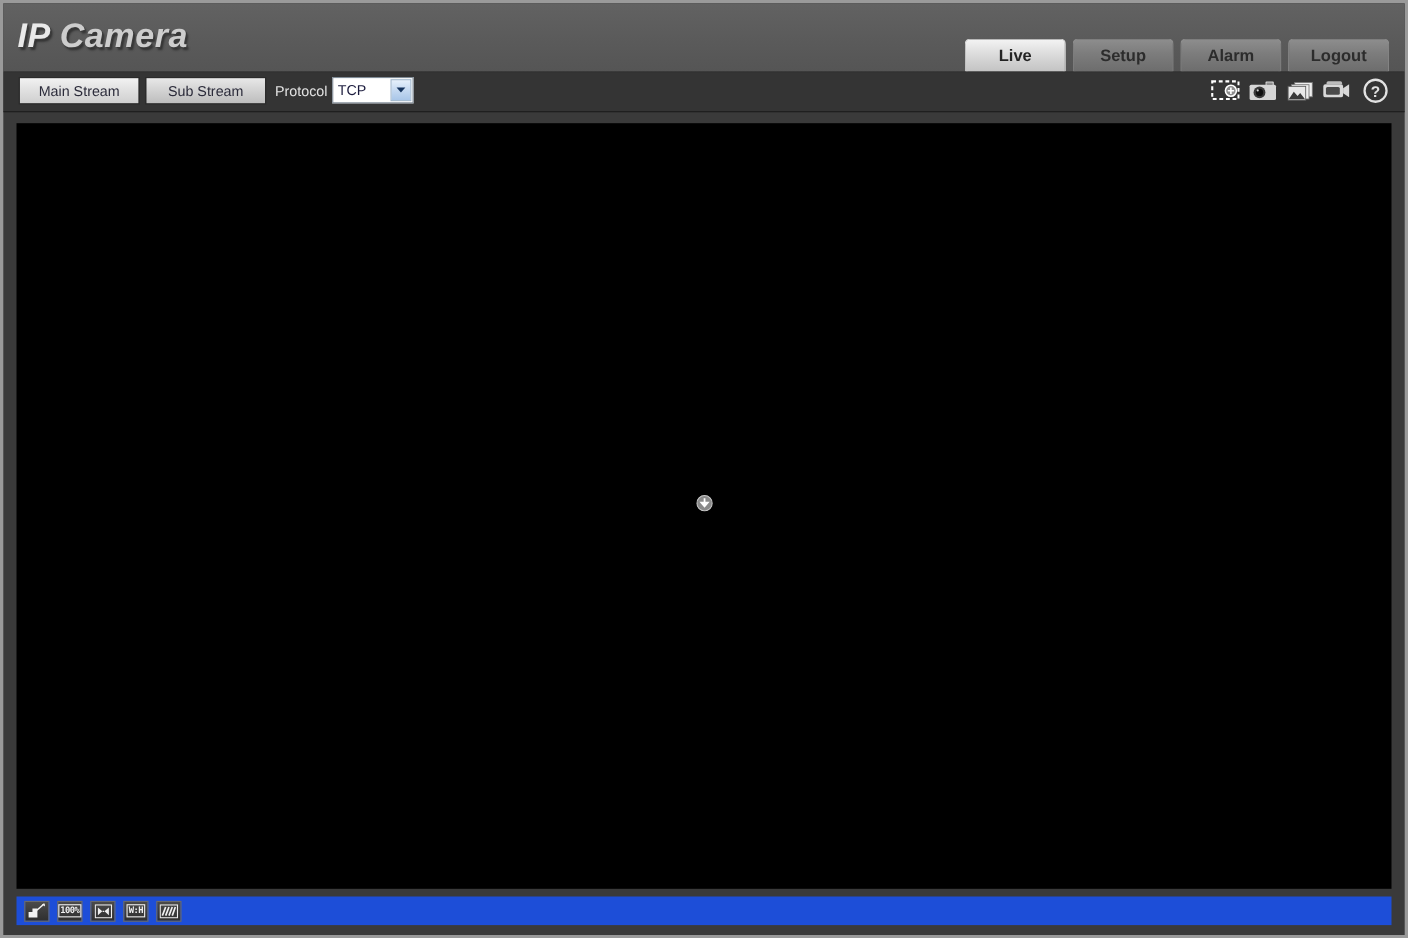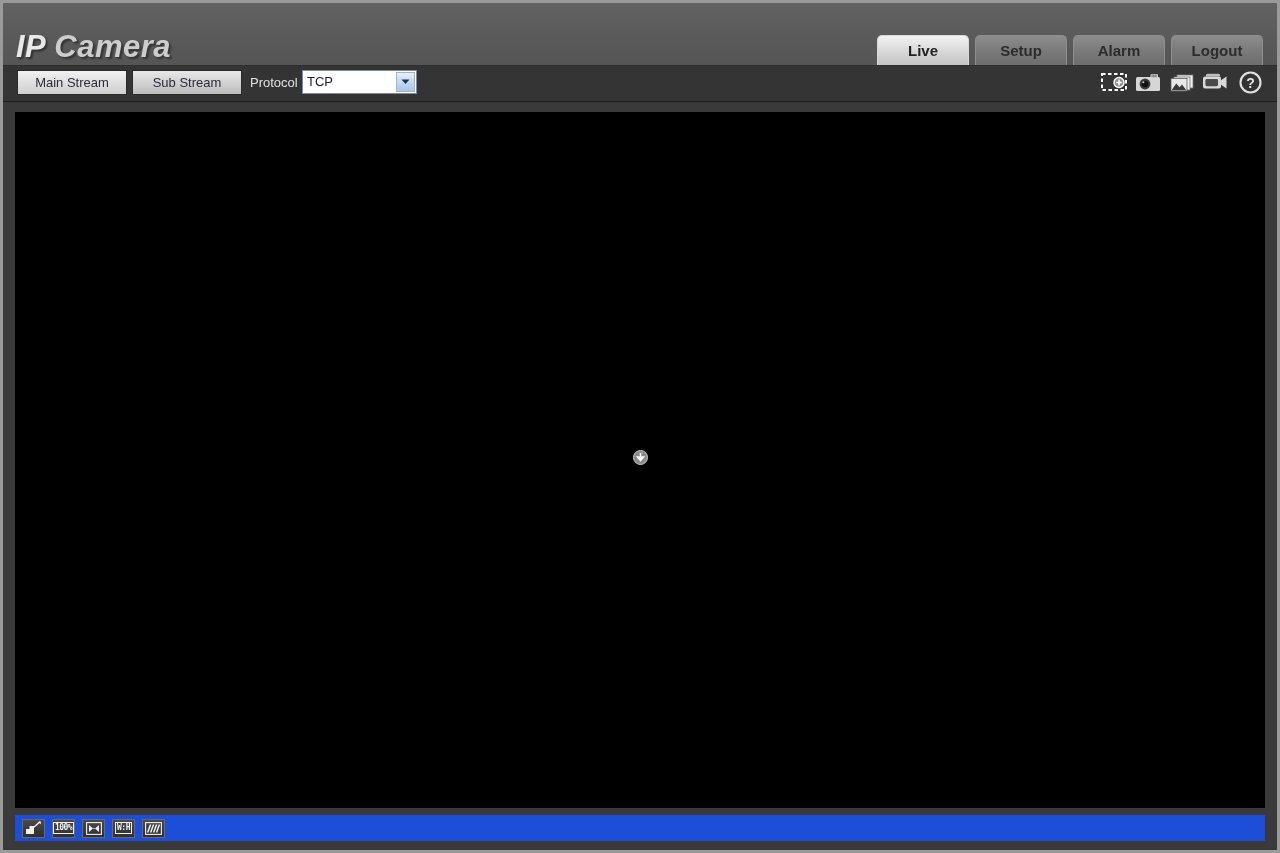--- a/index.html
+++ b/index.html
@@ -30,21 +30,20 @@
     position: absolute;
     left: 13px;
     top: 12px;
     font-size: 31px;
     font-weight: bold;
     font-style: italic;
     letter-spacing: 0.5px;
     color: #d8d8d8;
     text-shadow: 1px 1px 0 #3b3b3b, 2px 2px 2px rgba(0,0,0,0.45);
     white-space: nowrap;
-    margin-top: 14px;
   }
   .brand .brand-light { color: #e9e9e9; }
   .brand .brand-dim { color: #cdcdcd; font-weight: bold; }
 
   .nav {
     position: absolute;
     right: 14px;
     bottom: 0;
     display: flex;
     gap: 6px;
@@ -108,21 +107,21 @@
     top: 9px;
     font-size: 13px;
     color: #e2e2e2;
     user-select: none;
     text-align: right;
   }
   .protocol-select {
     position: absolute;
     left: 299px;
     top: 4px;
-    width: 115px;
+    width: 74px;
     height: 24px;
     background: #ffffff;
     border: 1px solid #7f8b96;
     box-sizing: border-box;
     cursor: pointer;
   }
   .protocol-value {
     position: absolute;
     left: 4px;
     top: 3px;

